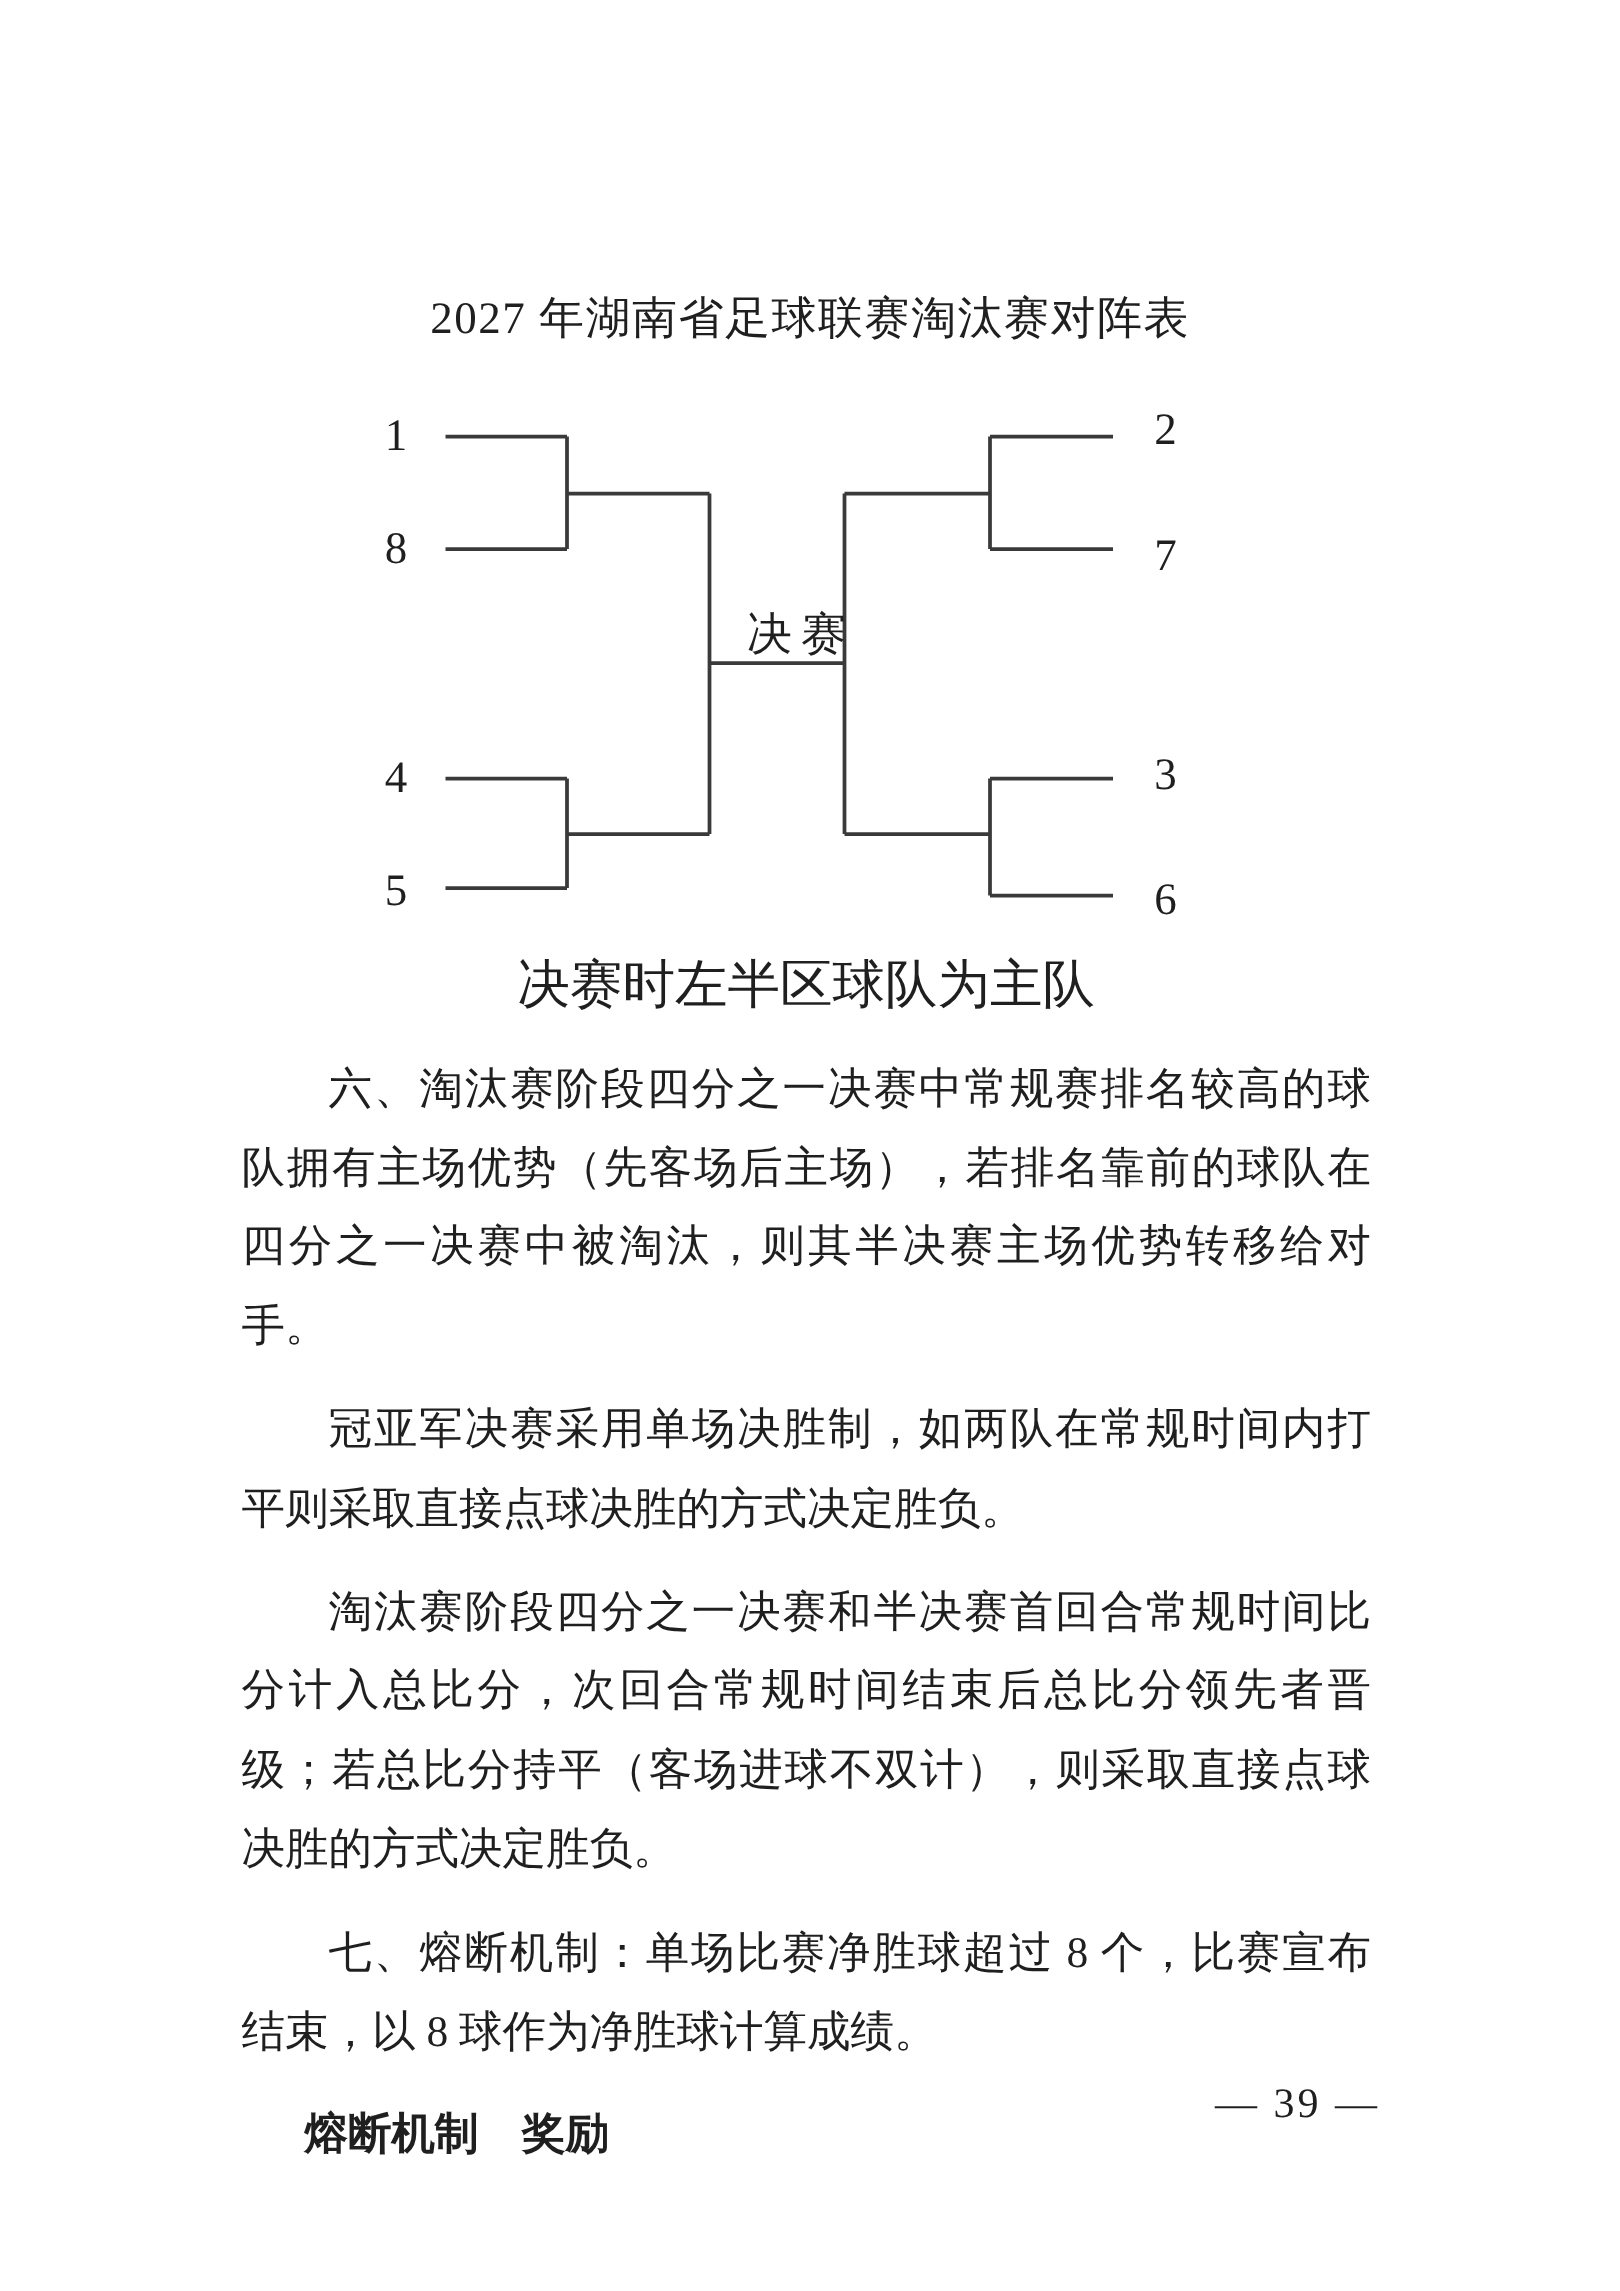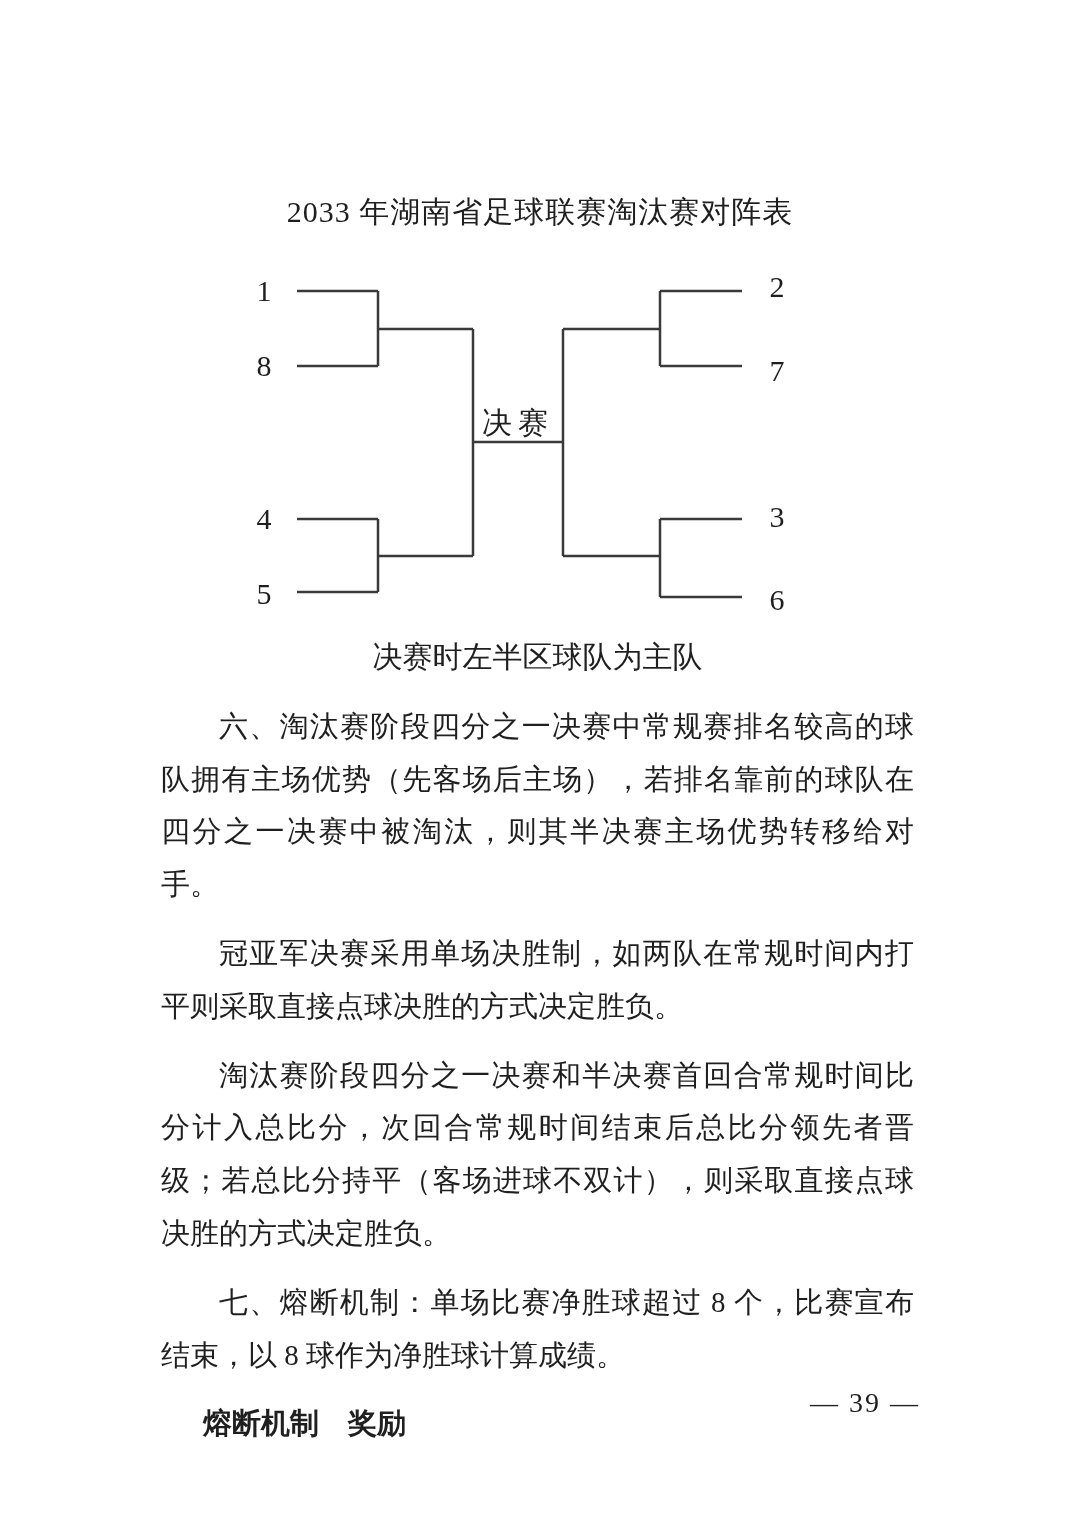--- a/index.html
+++ b/index.html
@@ -27,36 +27,36 @@
   }
   .bracket svg{position:absolute;left:0;top:0;}
   .seed{
     position:absolute;
     font-size:30px;
     transform:translate(-50%,-50%);
     line-height:1;
   }
   .final-label{
     position:absolute;
-    left:278px;top:158px;
+    left:294px;top:158px;
     transform:translate(-50%,-50%);
     font-size:30px;
     letter-spacing:6px;
     white-space:nowrap;
   }
   .body-text{
     position:absolute;
     left:145px;top:631px;
     width:785px;
     font-size:29px;
     line-height:52.8px;
   }
   .caption{
     text-align:center;
-    font-size:30px;
+    font-size:35px;
   }
   .para{
     margin:16px;
     text-align:justify;
     text-indent:2em;
   }
   .heading{
     margin:0;
     font-weight:bold;
     text-indent:2em;
@@ -67,21 +67,21 @@
     font-size:28px;
     letter-spacing:2px;
     white-space:nowrap;
   }
 </style>
 </head>
 <body>
 
 <div class="page">
 
-  <div class="title">2033 年湖南省足球联赛淘汰赛对阵表</div>
+  <div class="title">2027 年湖南省足球联赛淘汰赛对阵表</div>
 
   <div class="bracket">
     <svg width="520" height="360" viewBox="0 0 520 360">
       <g stroke="#3a3a3a" stroke-width="2.5" fill="none">
 
         <line x1="57" y1="26" x2="138" y2="26"></line>
         <line x1="57" y1="101" x2="138" y2="101"></line>
         <line x1="138" y1="26" x2="138" y2="101"></line>
         <line x1="138" y1="64" x2="233" y2="64"></line>
 

